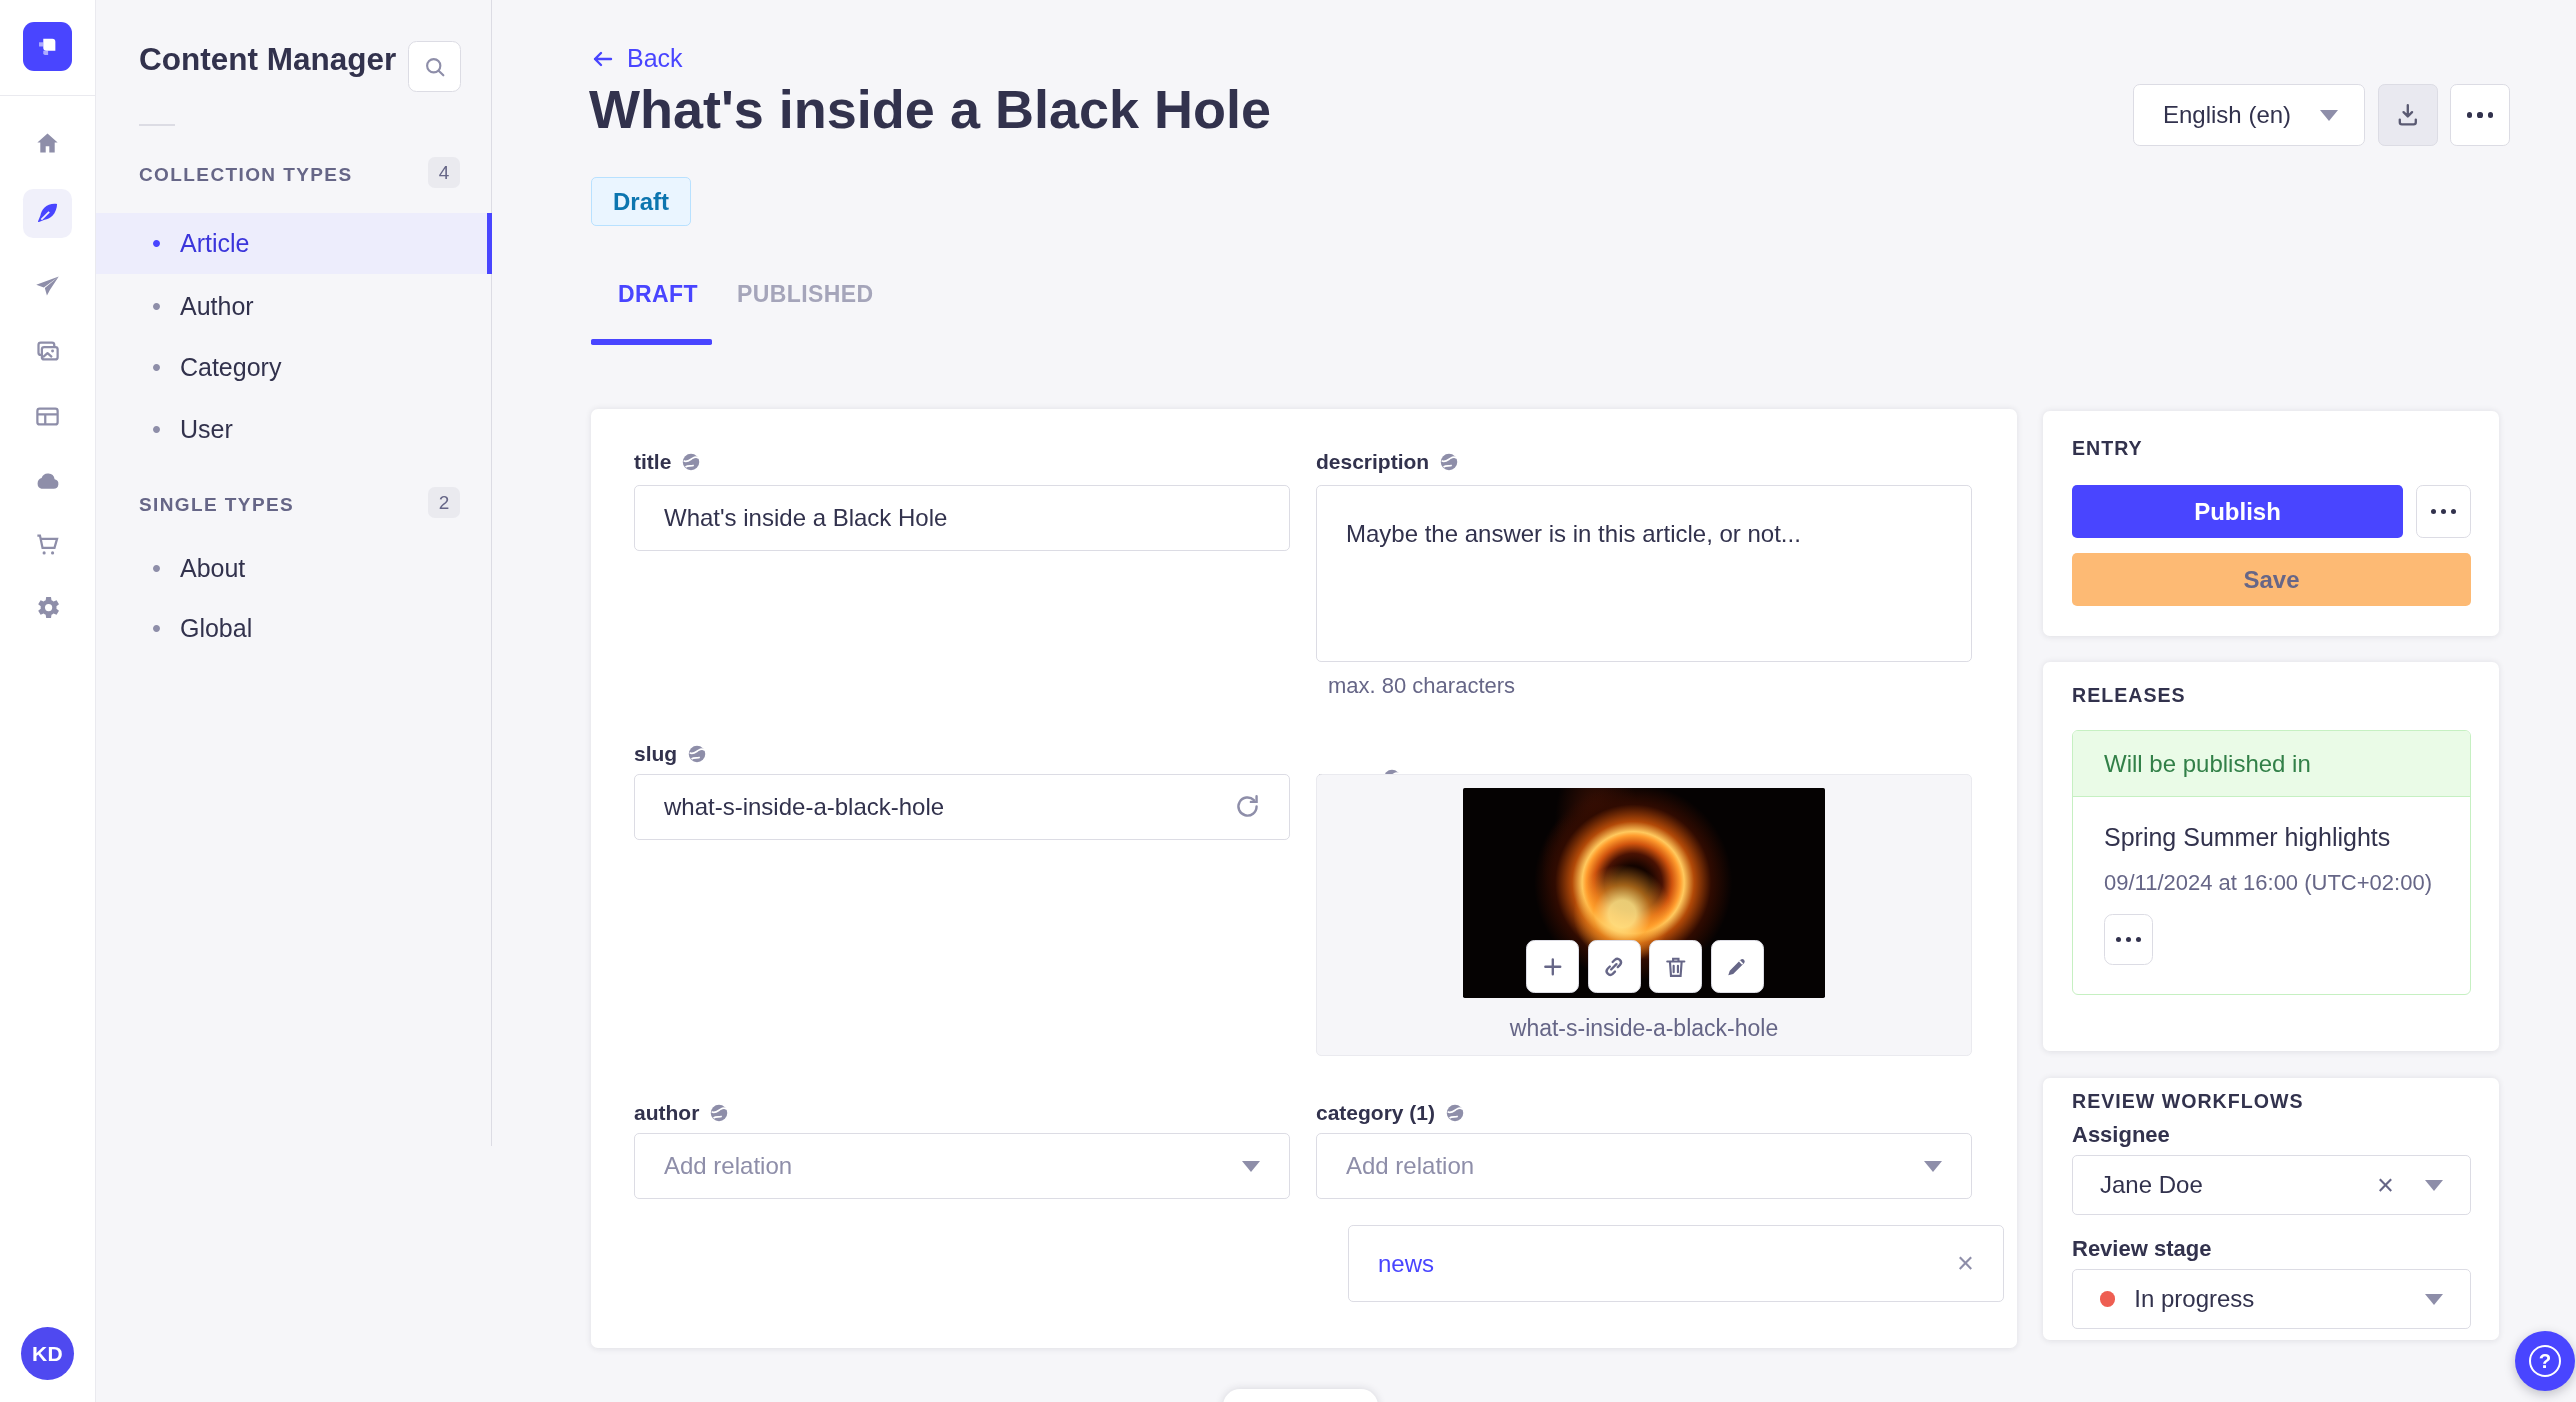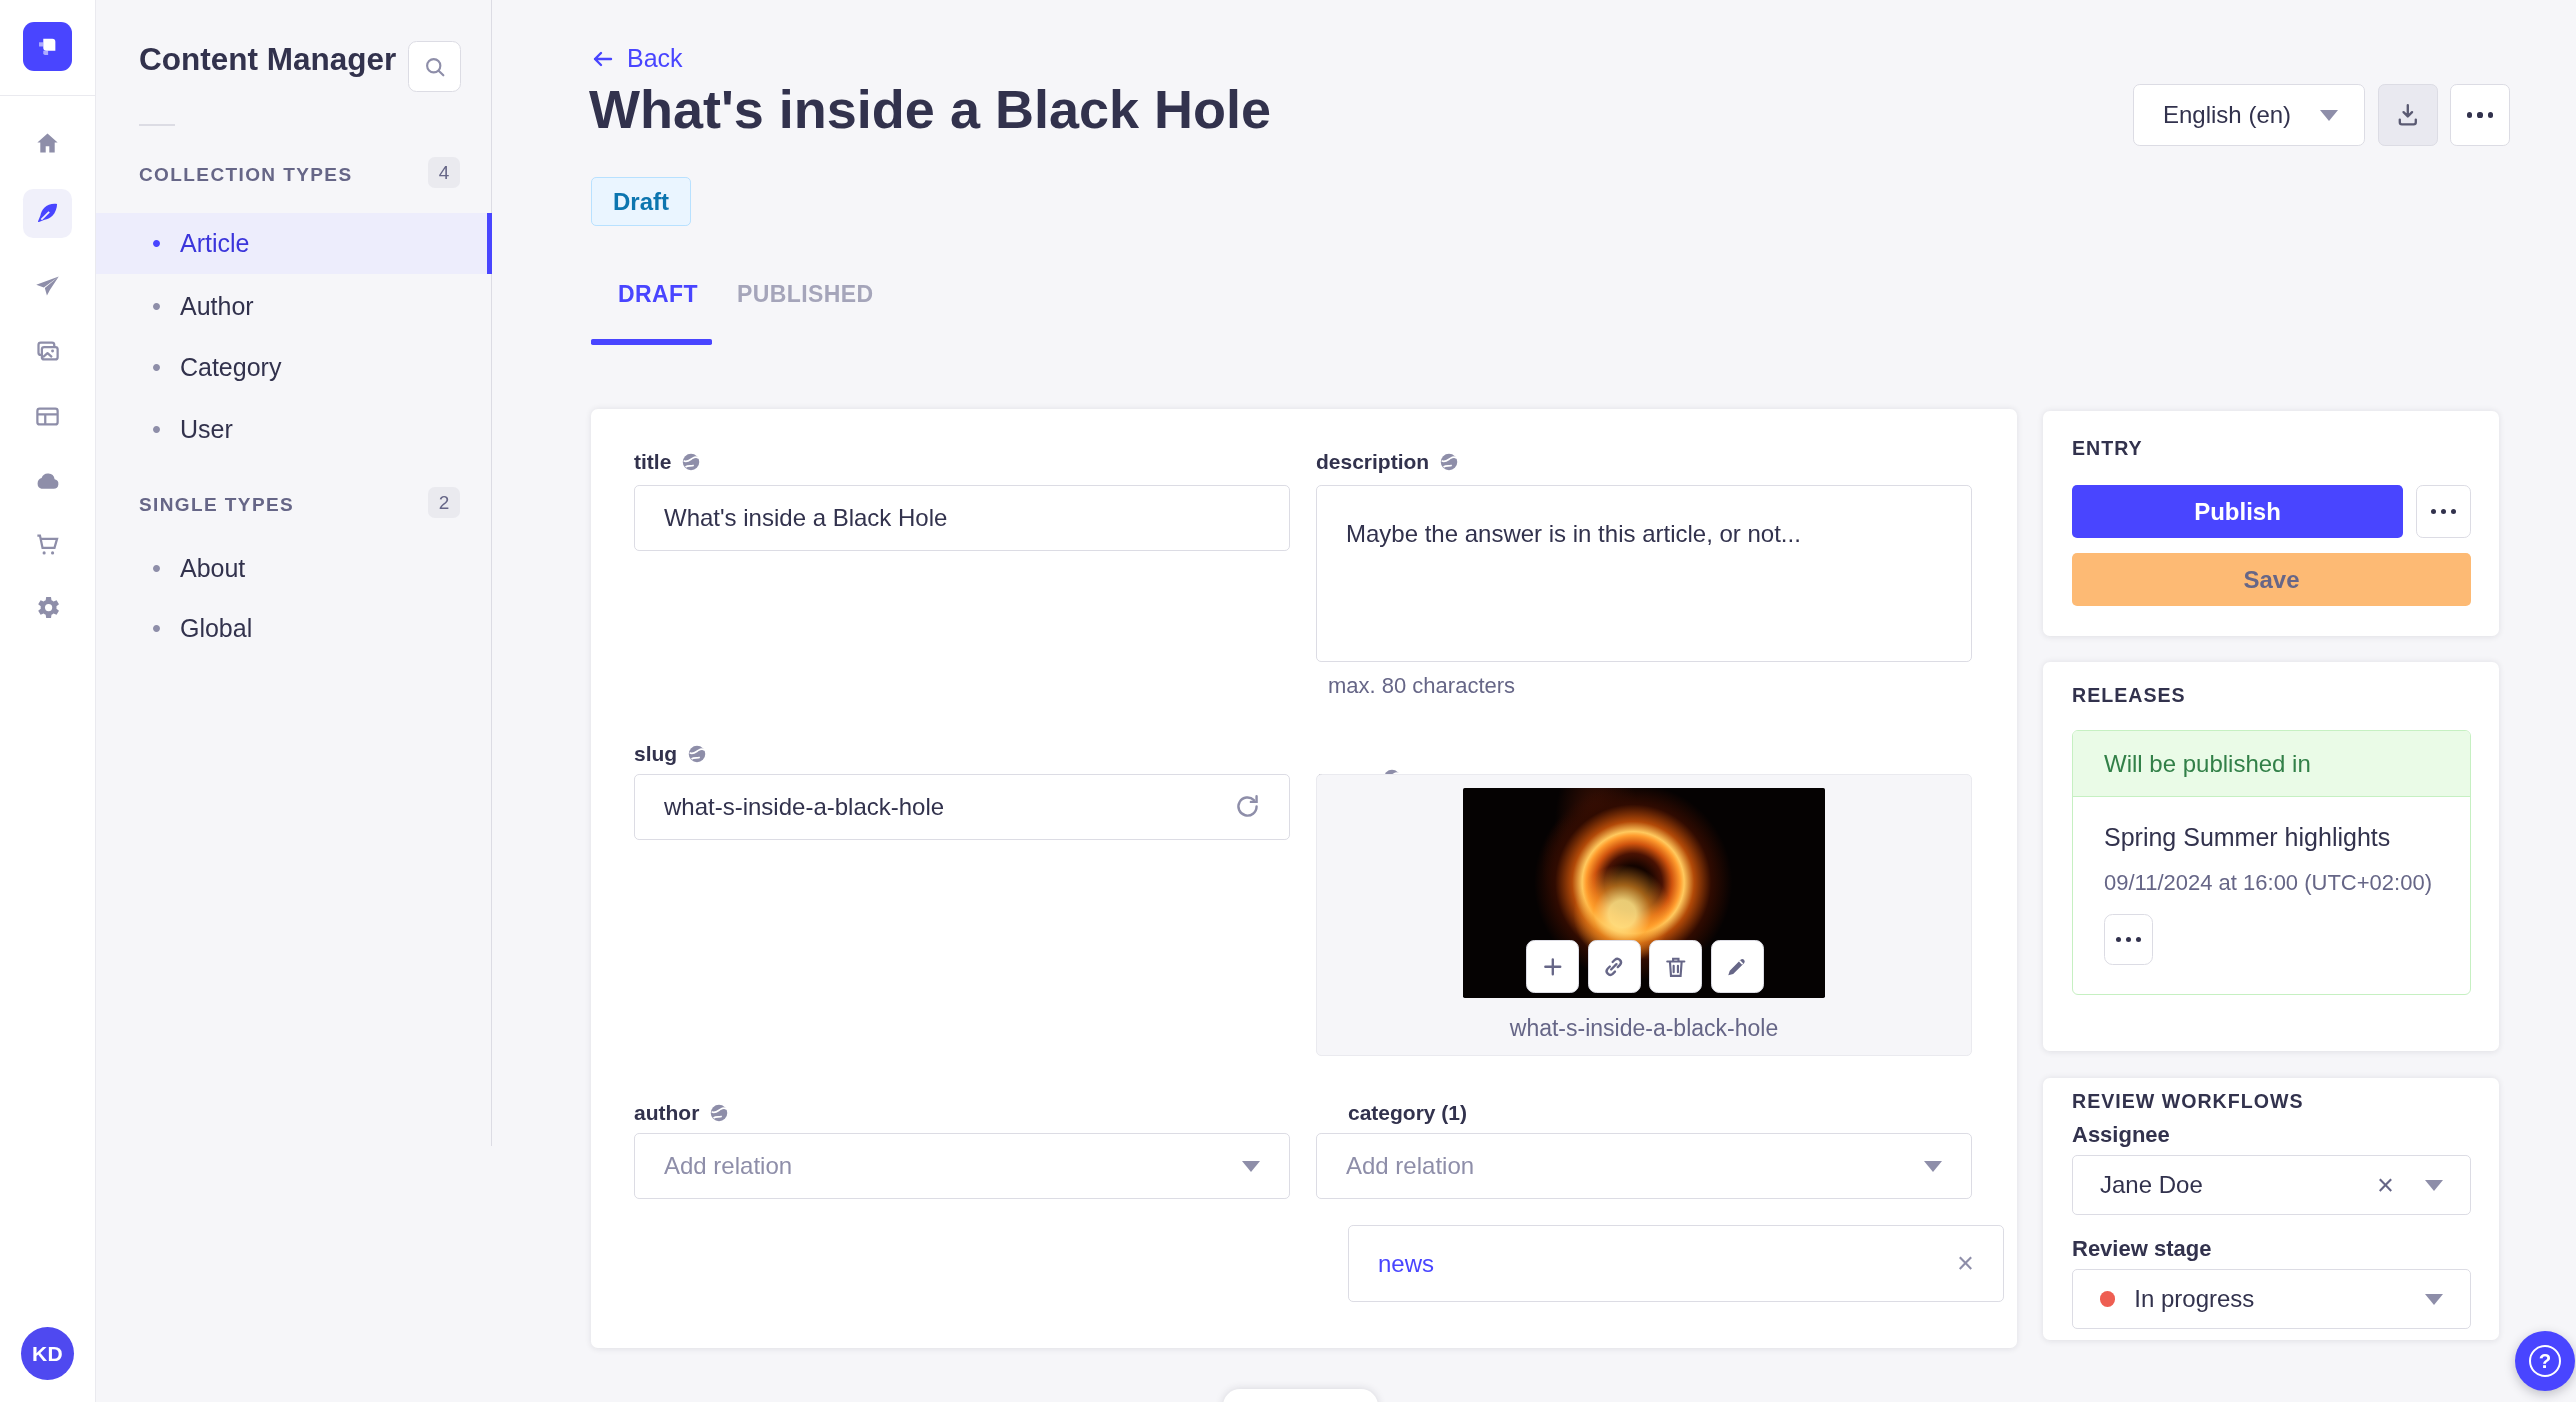--- a/index.html
+++ b/index.html
@@ -350,21 +350,21 @@
   <svg width="22" height="22" viewBox="0 0 24 24">
     <circle cx="12" cy="12" r="9" fill="#8e8ea9"></circle>
       <path d="M4 10.5c3.5 2.5 7-1 9.5-2.5S19 6.5 20.5 8M6 17.5c3-2 6.5-.5 9-2" stroke="#ffffff" stroke-width="1.8" fill="none"></path>
   </svg>
 </div>
 <div class="combo" style="left:634px; top:1133px;">
   <span class="ph">Add relation</span>
   <span class="caret"></span>
 </div>
 
-<div class="field-label" style="left:1348px; top:1101px;flex-direction:column;">
+<div class="field-label" style="left:1316px; top:1101px;">
   <span>category (1)</span>
   <svg width="22" height="22" viewBox="0 0 24 24">
     <circle cx="12" cy="12" r="9" fill="#8e8ea9"></circle>
       <path d="M4 10.5c3.5 2.5 7-1 9.5-2.5S19 6.5 20.5 8M6 17.5c3-2 6.5-.5 9-2" stroke="#ffffff" stroke-width="1.8" fill="none"></path>
   </svg>
 </div>
 <div class="combo" style="left:1316px; top:1133px;">
   <span class="ph">Add relation</span>
   <span class="caret"></span>
 </div>

